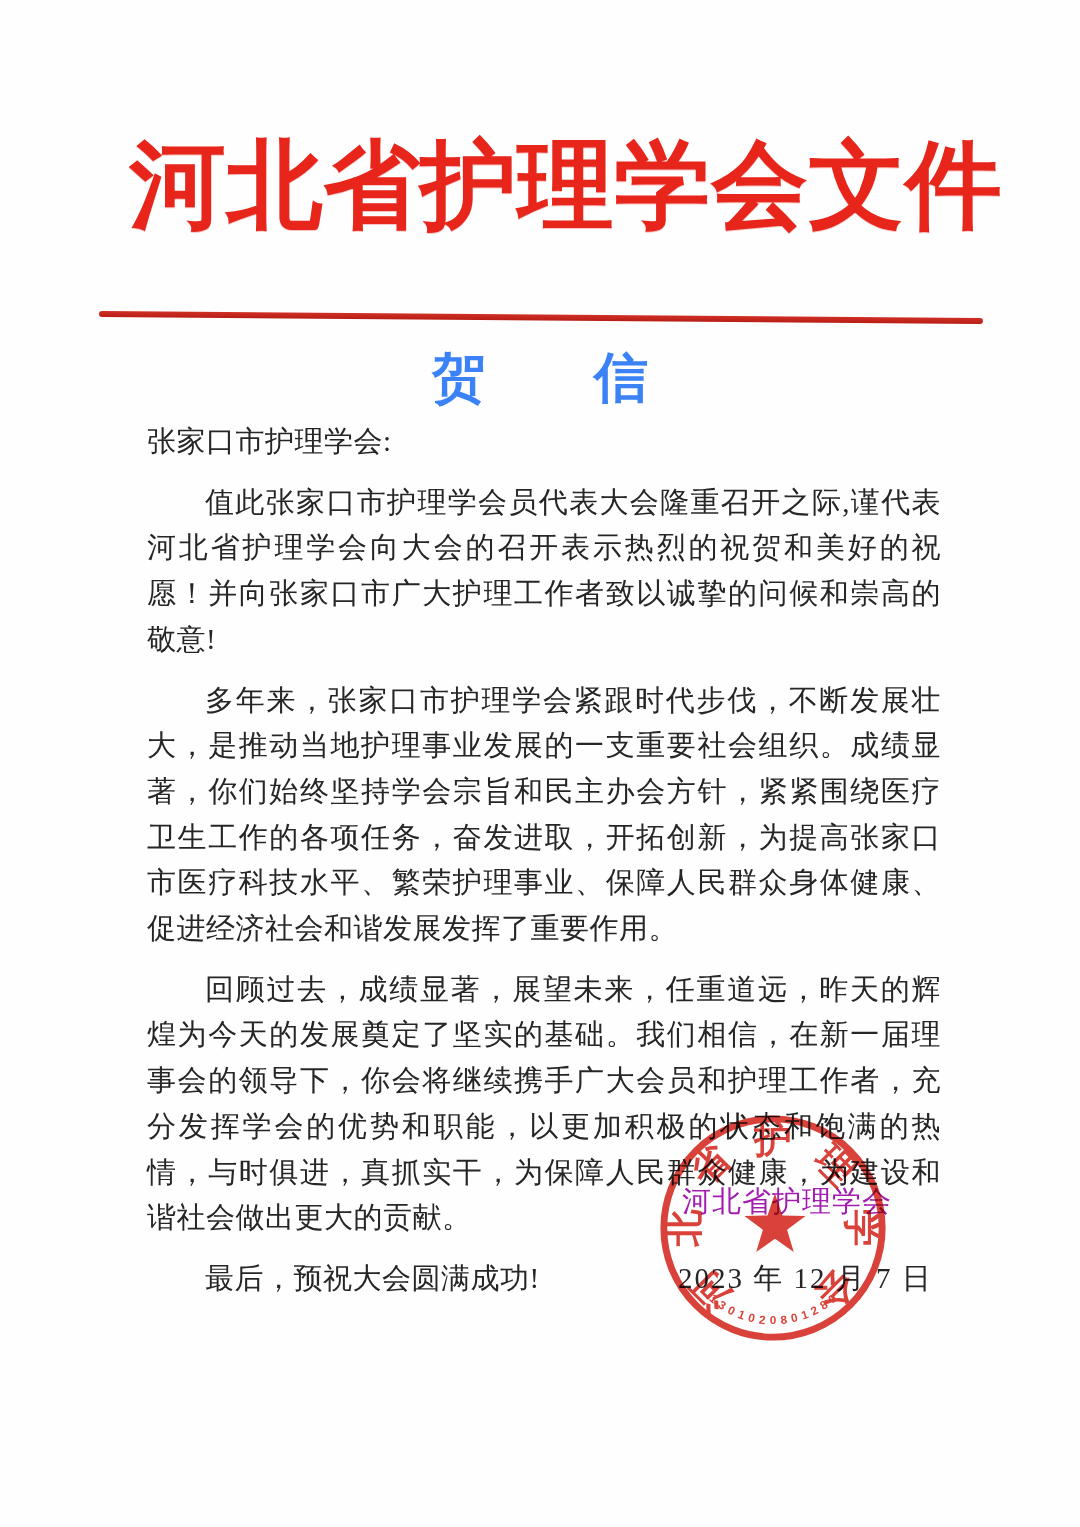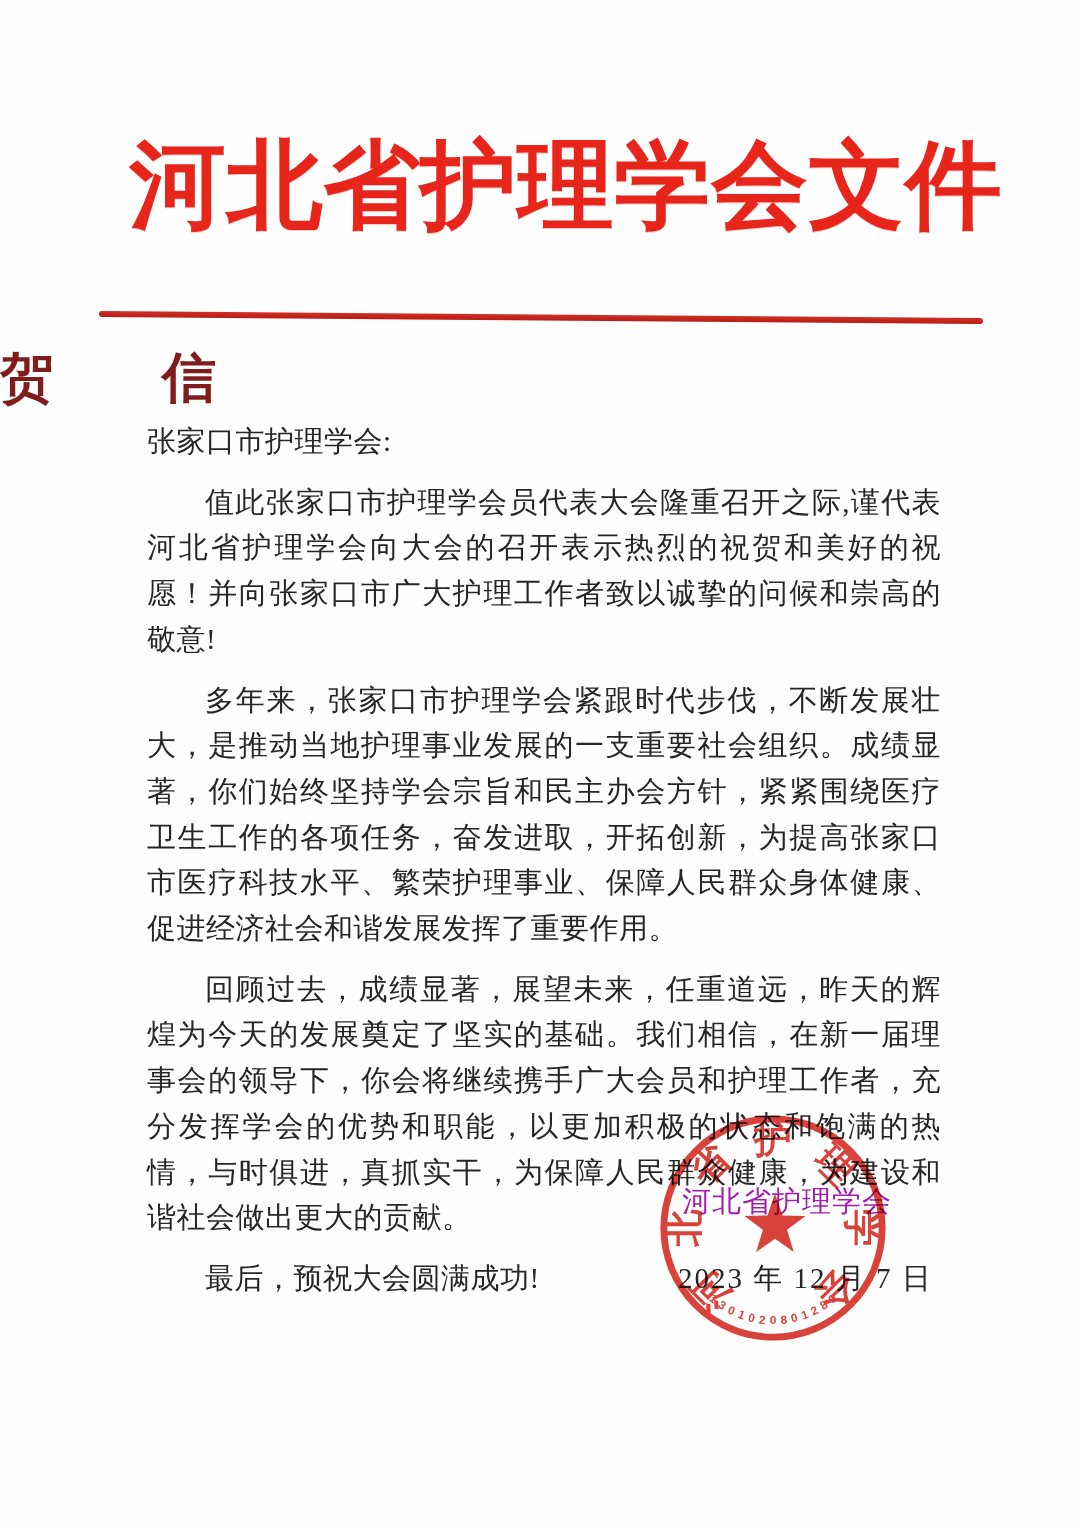--- a/index.html
+++ b/index.html
@@ -38,24 +38,24 @@
     background: linear-gradient(to bottom, #d03026, #b81d15);
     transform: rotate(0.45deg);
     transform-origin: left center;
     border-radius: 3px;
   }
   .letter-heading {
     position: absolute;
     top: 342px;
     left: 0;
     width: 1080px;
-    text-align: left;
+    text-align: center;
     font-size: 54px;
     font-weight: 700;
-    color: #7f1d1d;
+    color: #3b82f6;
     white-space: pre;
   }
   .letter-body {
     position: absolute;
     top: 404px;
     left: 132px;
     width: 824px;
     font-size: 29px;
     line-height: 45.7px;
     color: #262626;

